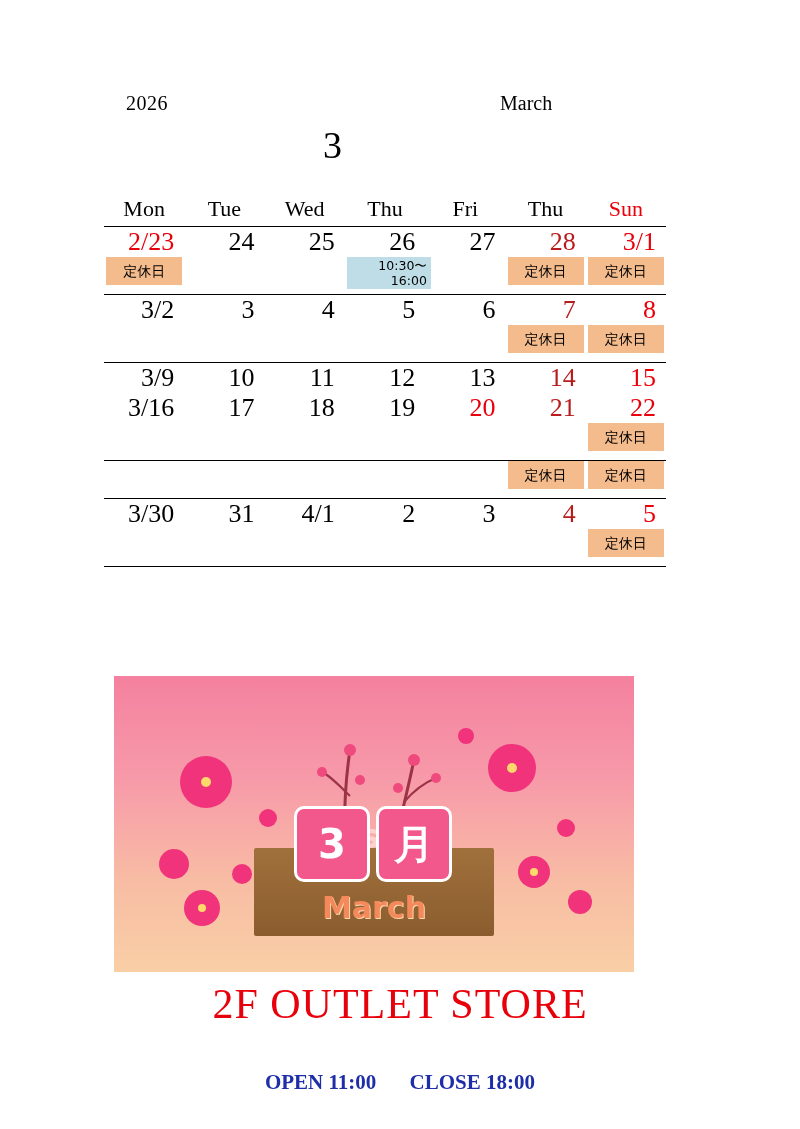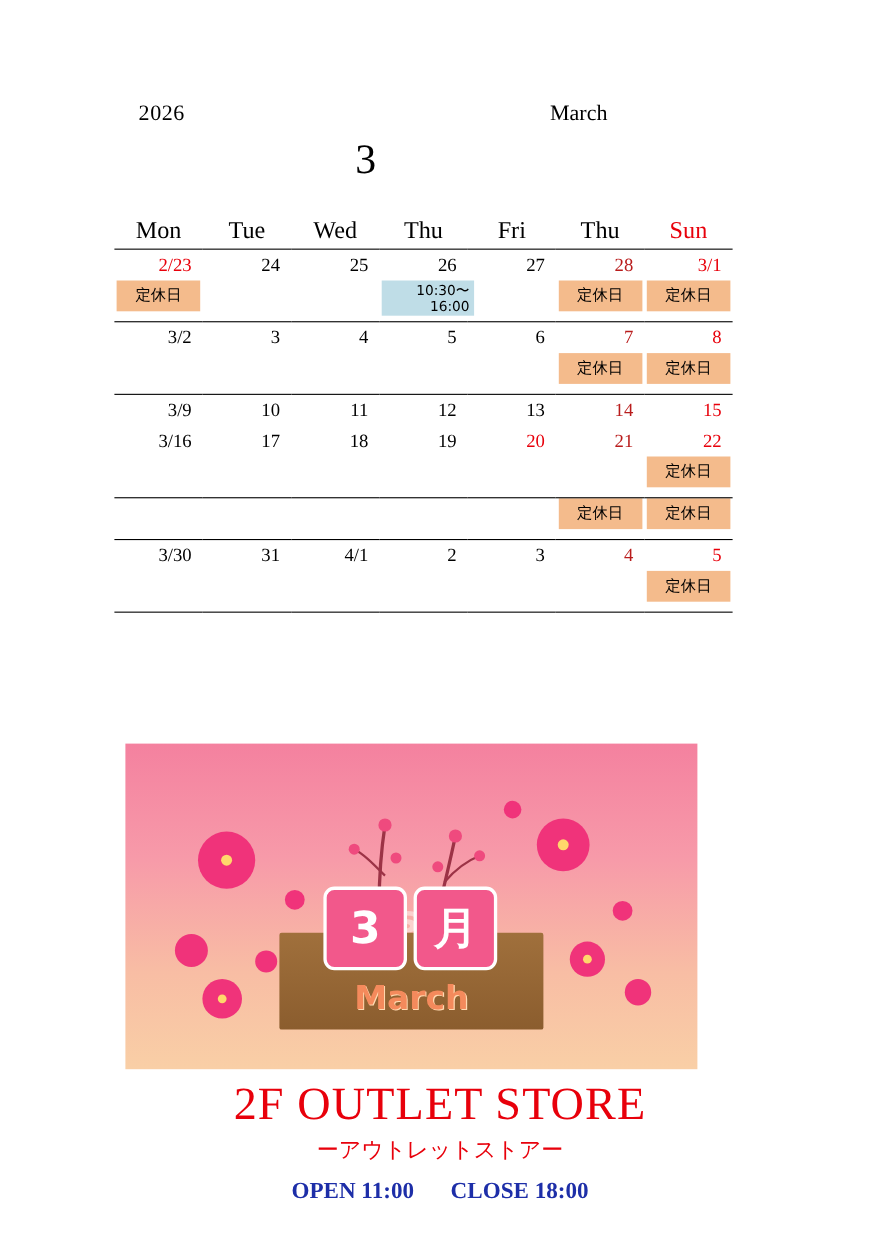--- a/index.html
+++ b/index.html
@@ -69,21 +69,21 @@
     font-weight: normal;
     font-size: 22px;
     text-align: center;
     padding-bottom: 4px;
     border-bottom: 1.4px solid #000;
   }
   .dow-sun { color: #e8000b; }
 
   .num-row td {
     height: 28px;
-    font-size: 17px;
+    font-size: 26px;
     text-align: right;
     padding-right: 10px;
     vertical-align: middle;
   }
   .ev-row td {
     height: 34px;
     vertical-align: top;
     border-bottom: 1.4px solid #000;
     padding: 0 2px 3px 2px;
   }
@@ -394,19 +394,18 @@
     </svg>
     <div class="wm">illustAC</div>
     <div class="sign">
       <div class="plaque plaque-l">3</div>
       <div class="plaque plaque-r">月</div>
       <div class="sign-en">March</div>
     </div>
   </div>
 
   <div class="foot-title">2F OUTLET  STORE</div>
-  <div class="foot-sub">ーアウトレットストアー</div>
   <div class="foot-hours">
     <span>OPEN 11:00</span>
     <span>CLOSE 18:00</span>
   </div>
 
 </div>
 
 </body></html>

